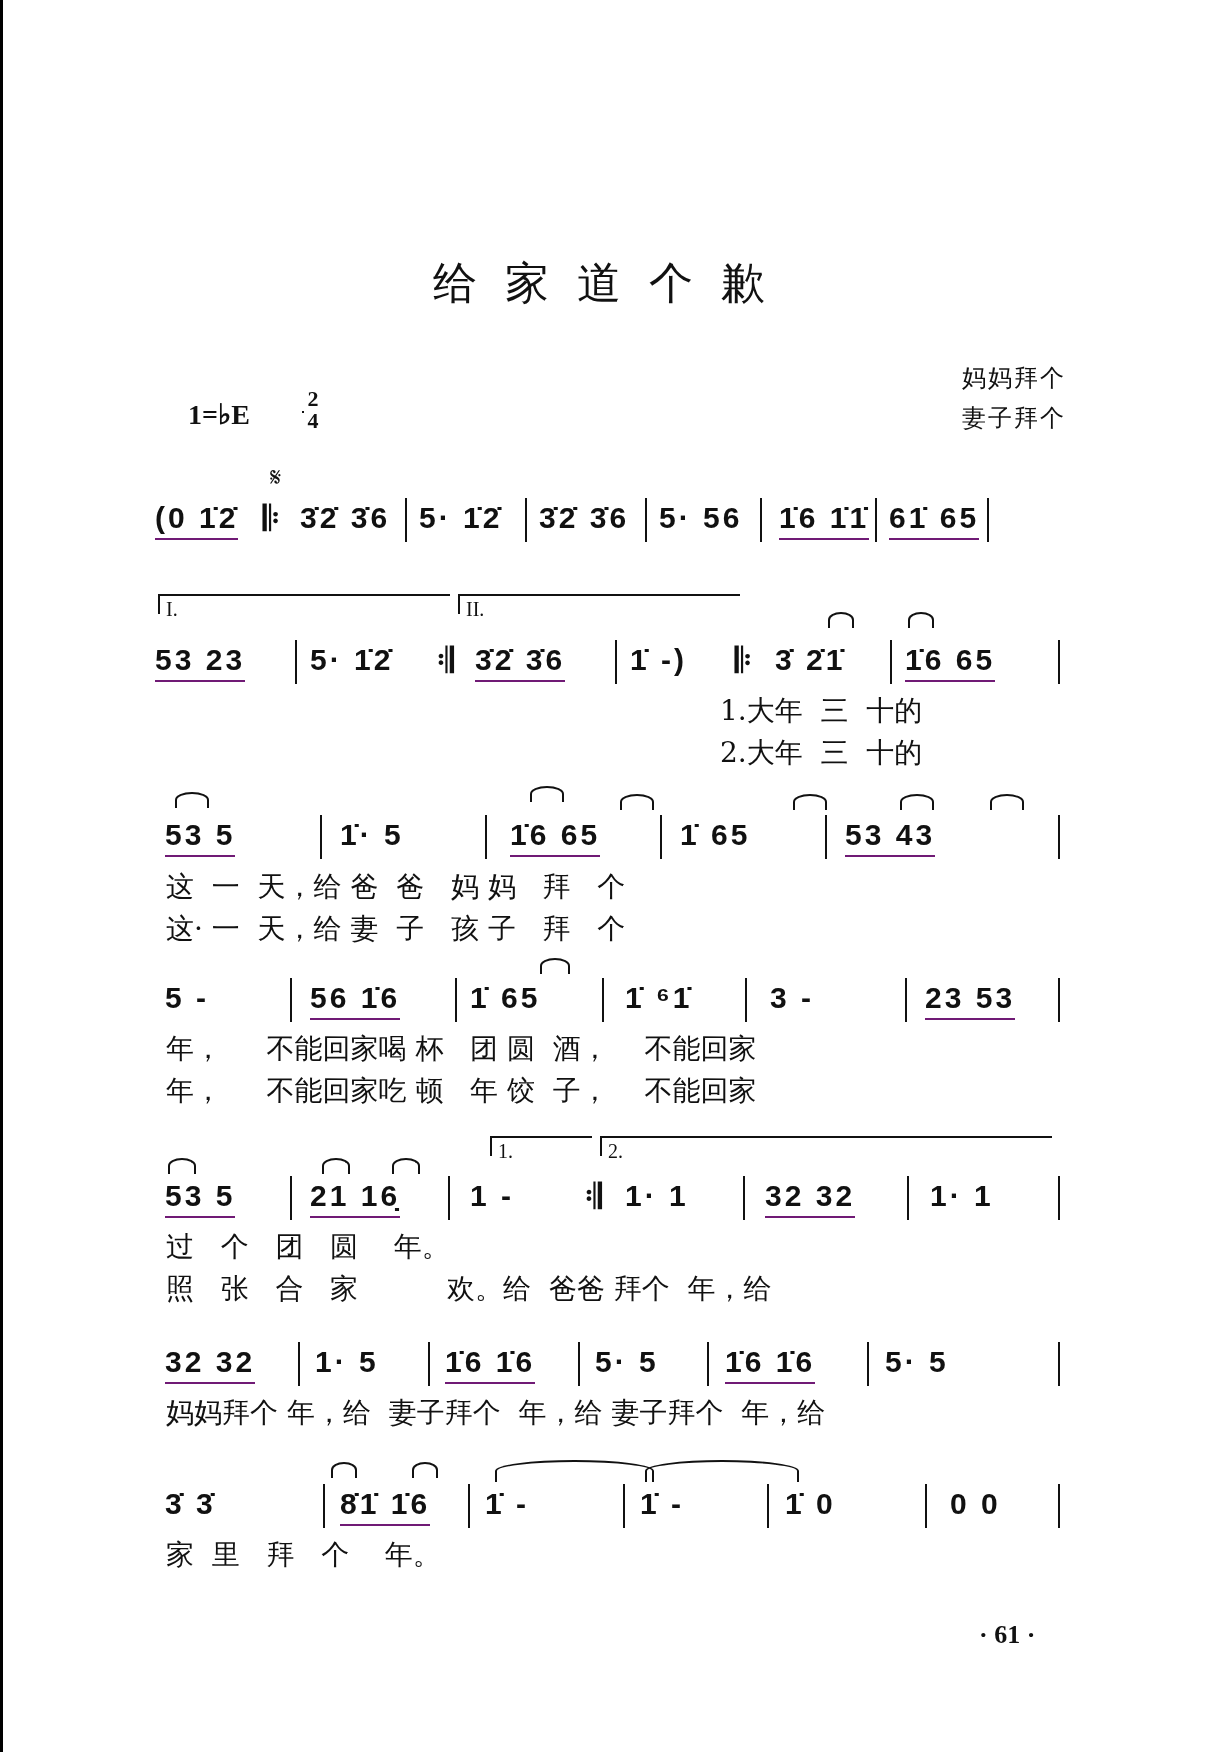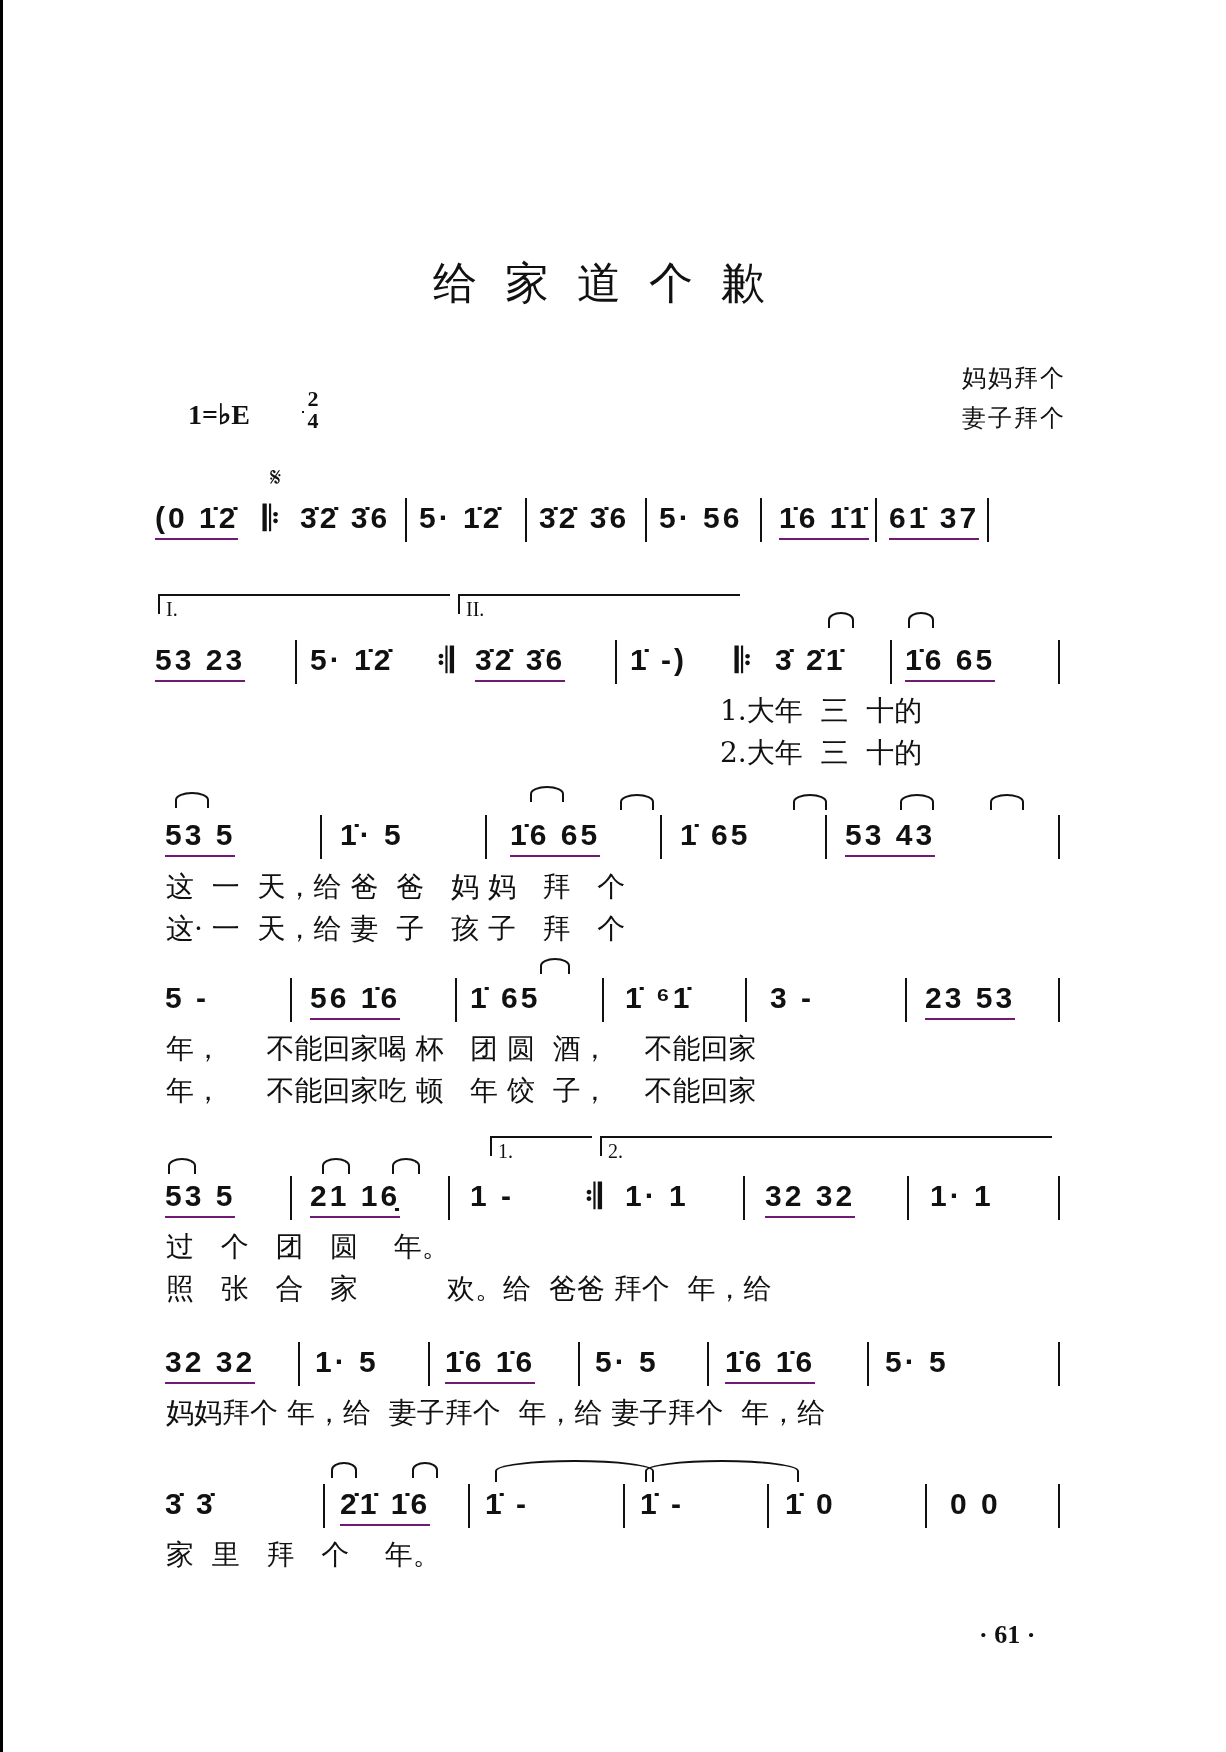--- a/index.html
+++ b/index.html
@@ -48,21 +48,21 @@
   <span class="tok" style="left:145px">3̇2̇ 3̇6</span>
   <div class="bar" style="left:250px;top:0;height:44px"></div>
   <span class="tok" style="left:264px">5· 1̇2̇</span>
   <div class="bar" style="left:370px;top:0;height:44px"></div>
   <span class="tok" style="left:384px">3̇2̇ 3̇6</span>
   <div class="bar" style="left:490px;top:0;height:44px"></div>
   <span class="tok" style="left:504px">5· 56</span>
   <div class="bar" style="left:605px;top:0;height:44px"></div>
   <span class="tok ul" style="left:624px">1̇6 1̇1̇</span>
   <div class="bar" style="left:720px;top:0;height:44px"></div>
-  <span class="tok ul" style="left:734px">61̇ 37</span>
+  <span class="tok ul" style="left:734px">61̇ 65</span>
   <div class="bar" style="left:832px;top:0;height:44px"></div>
 </div>
 
 <div class="volta" style="left:158px;top:594px;width:290px">
     <span>I.</span>
   </div>
 <div class="volta" style="left:458px;top:594px;width:280px">
     <span>II.</span>
   </div>
 <div class="row" style="top:640px;width:920px">
@@ -161,21 +161,21 @@
   <span class="tok ul" style="left:570px">1̇6 1̇6</span>
   <div class="bar" style="left:712px;top:0;height:44px"></div>
   <span class="tok" style="left:730px">5· 5</span>
   <div class="bar" style="left:903px;top:0;height:44px"></div>
 </div>
 <div class="lyr" style="top:1394px">妈妈拜个 年，给  妻子拜个  年，给 妻子拜个  年，给</div>
 
 <div class="row" style="top:1484px;width:920px">
   <span class="tok" style="left:10px">3̇ 3̇</span>
   <div class="bar" style="left:168px;top:0;height:44px"></div>
-  <span class="tok ul" style="left:185px">2̇1̇ 1̇6</span>
+  <span class="tok ul" style="left:185px">8̇1̇ 1̇6</span>
   <div class="bar" style="left:313px;top:0;height:44px"></div>
   <span class="tok" style="left:330px">1̇ -</span>
   <div class="bar" style="left:468px;top:0;height:44px"></div>
   <span class="tok" style="left:485px">1̇ -</span>
   <div class="bar" style="left:612px;top:0;height:44px"></div>
   <span class="tok" style="left:630px">1̇ 0</span>
   <div class="bar" style="left:770px;top:0;height:44px"></div>
   <span class="tok" style="left:795px">0 0</span>
   <div class="bar" style="left:903px;top:0;height:44px"></div>
 </div>

